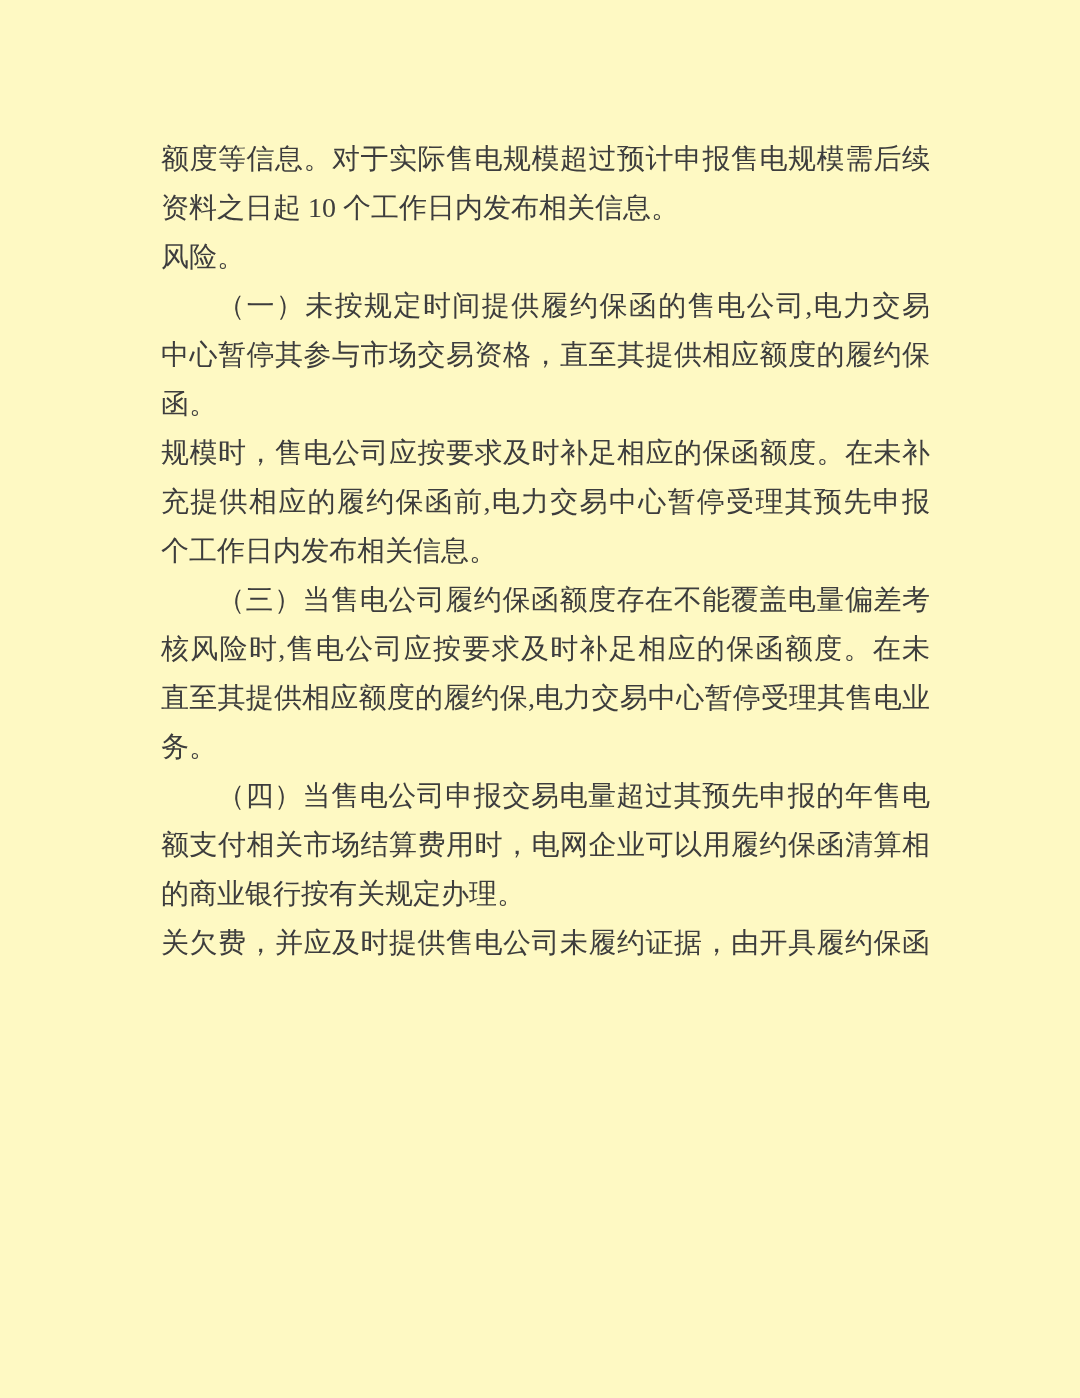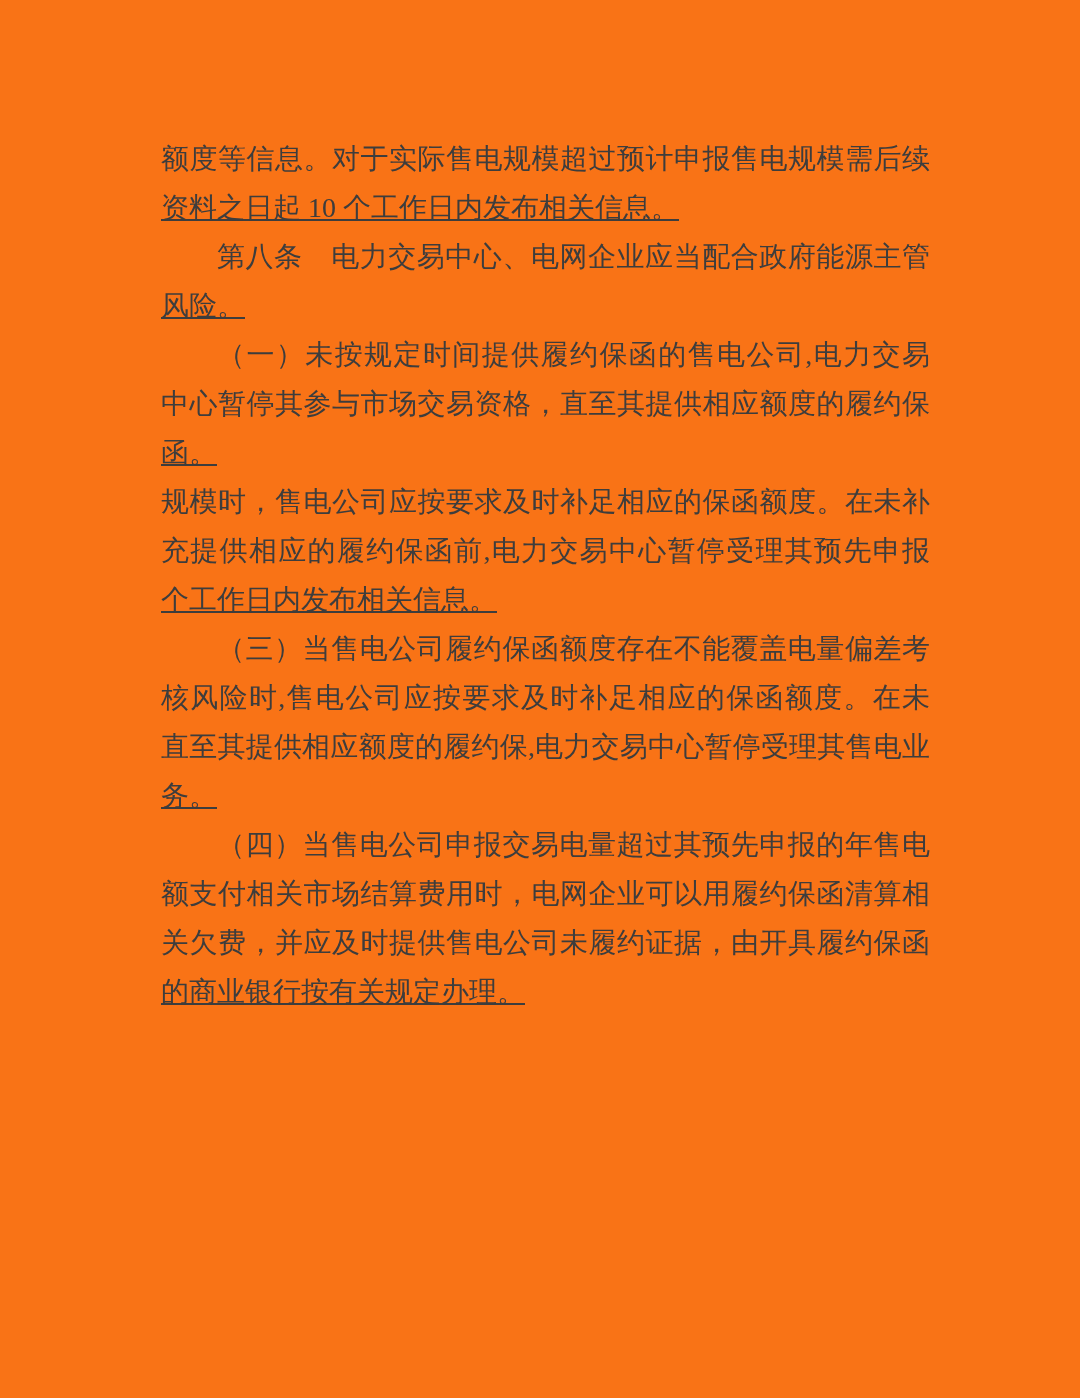--- a/index.html
+++ b/index.html
@@ -11,21 +11,21 @@
     height: 1398px;
     background: #ffffff;
     overflow: hidden;
   }
   .page {
     position: absolute;
     top: 0;
     left: 0;
     width: 1080px;
     height: 1398px;
-    background: #f97316;
+    background: #fef9c3;
   }
   .textblock {
     position: absolute;
     left: 161px;
     top: 134px;
     width: 769px;
     font-family: "Liberation Serif", "DejaVu Serif", serif;
     font-size: 28px;
     line-height: 49px;
     color: #3d3d3d;
@@ -36,39 +36,37 @@
     padding: 0;
   }
   
   .line {
     text-align: justify;
     text-align-last: justify;
   }
   .line.end {
     text-align: left;
     text-align-last: left;
-    text-decoration: underline;
   }
   .line.indent {
     text-indent: 2em;
   }
 </style>
 </head>
 <body>
 
 <div class="page">
   <div class="textblock">
 
     <div class="para">
       <div class="line">额度等信息。对于实际售电规模超过预计申报售电规模需后续</div>
       <div class="line end">资料之日起 10 个工作日内发布相关信息。</div>
     </div>
 
     <div class="para">
-      <div class="line indent">第八条　电力交易中心、电网企业应当配合政府能源主管</div>
       <div class="line end">风险。</div>
     </div>
 
     <div class="para">
       <div class="line indent">（一）未按规定时间提供履约保函的售电公司,电力交易</div>
       <div class="line">中心暂停其参与市场交易资格，直至其提供相应额度的履约保</div>
       <div class="line end">函。</div>
     </div>
 
     <div class="para">
@@ -80,18 +78,18 @@
     <div class="para">
       <div class="line indent">（三）当售电公司履约保函额度存在不能覆盖电量偏差考</div>
       <div class="line">核风险时,售电公司应按要求及时补足相应的保函额度。在未</div>
       <div class="line">直至其提供相应额度的履约保,电力交易中心暂停受理其售电业</div>
       <div class="line end">务。</div>
     </div>
 
     <div class="para">
       <div class="line indent">（四）当售电公司申报交易电量超过其预先申报的年售电</div>
       <div class="line">额支付相关市场结算费用时，电网企业可以用履约保函清算相</div>
+      <div class="line end">的商业银行按有关规定办理。</div>
       <div class="line">关欠费，并应及时提供售电公司未履约证据，由开具履约保函</div>
-      <div class="line end">的商业银行按有关规定办理。</div>
     </div>
 
   </div>
 </div>
 
 </body></html>

